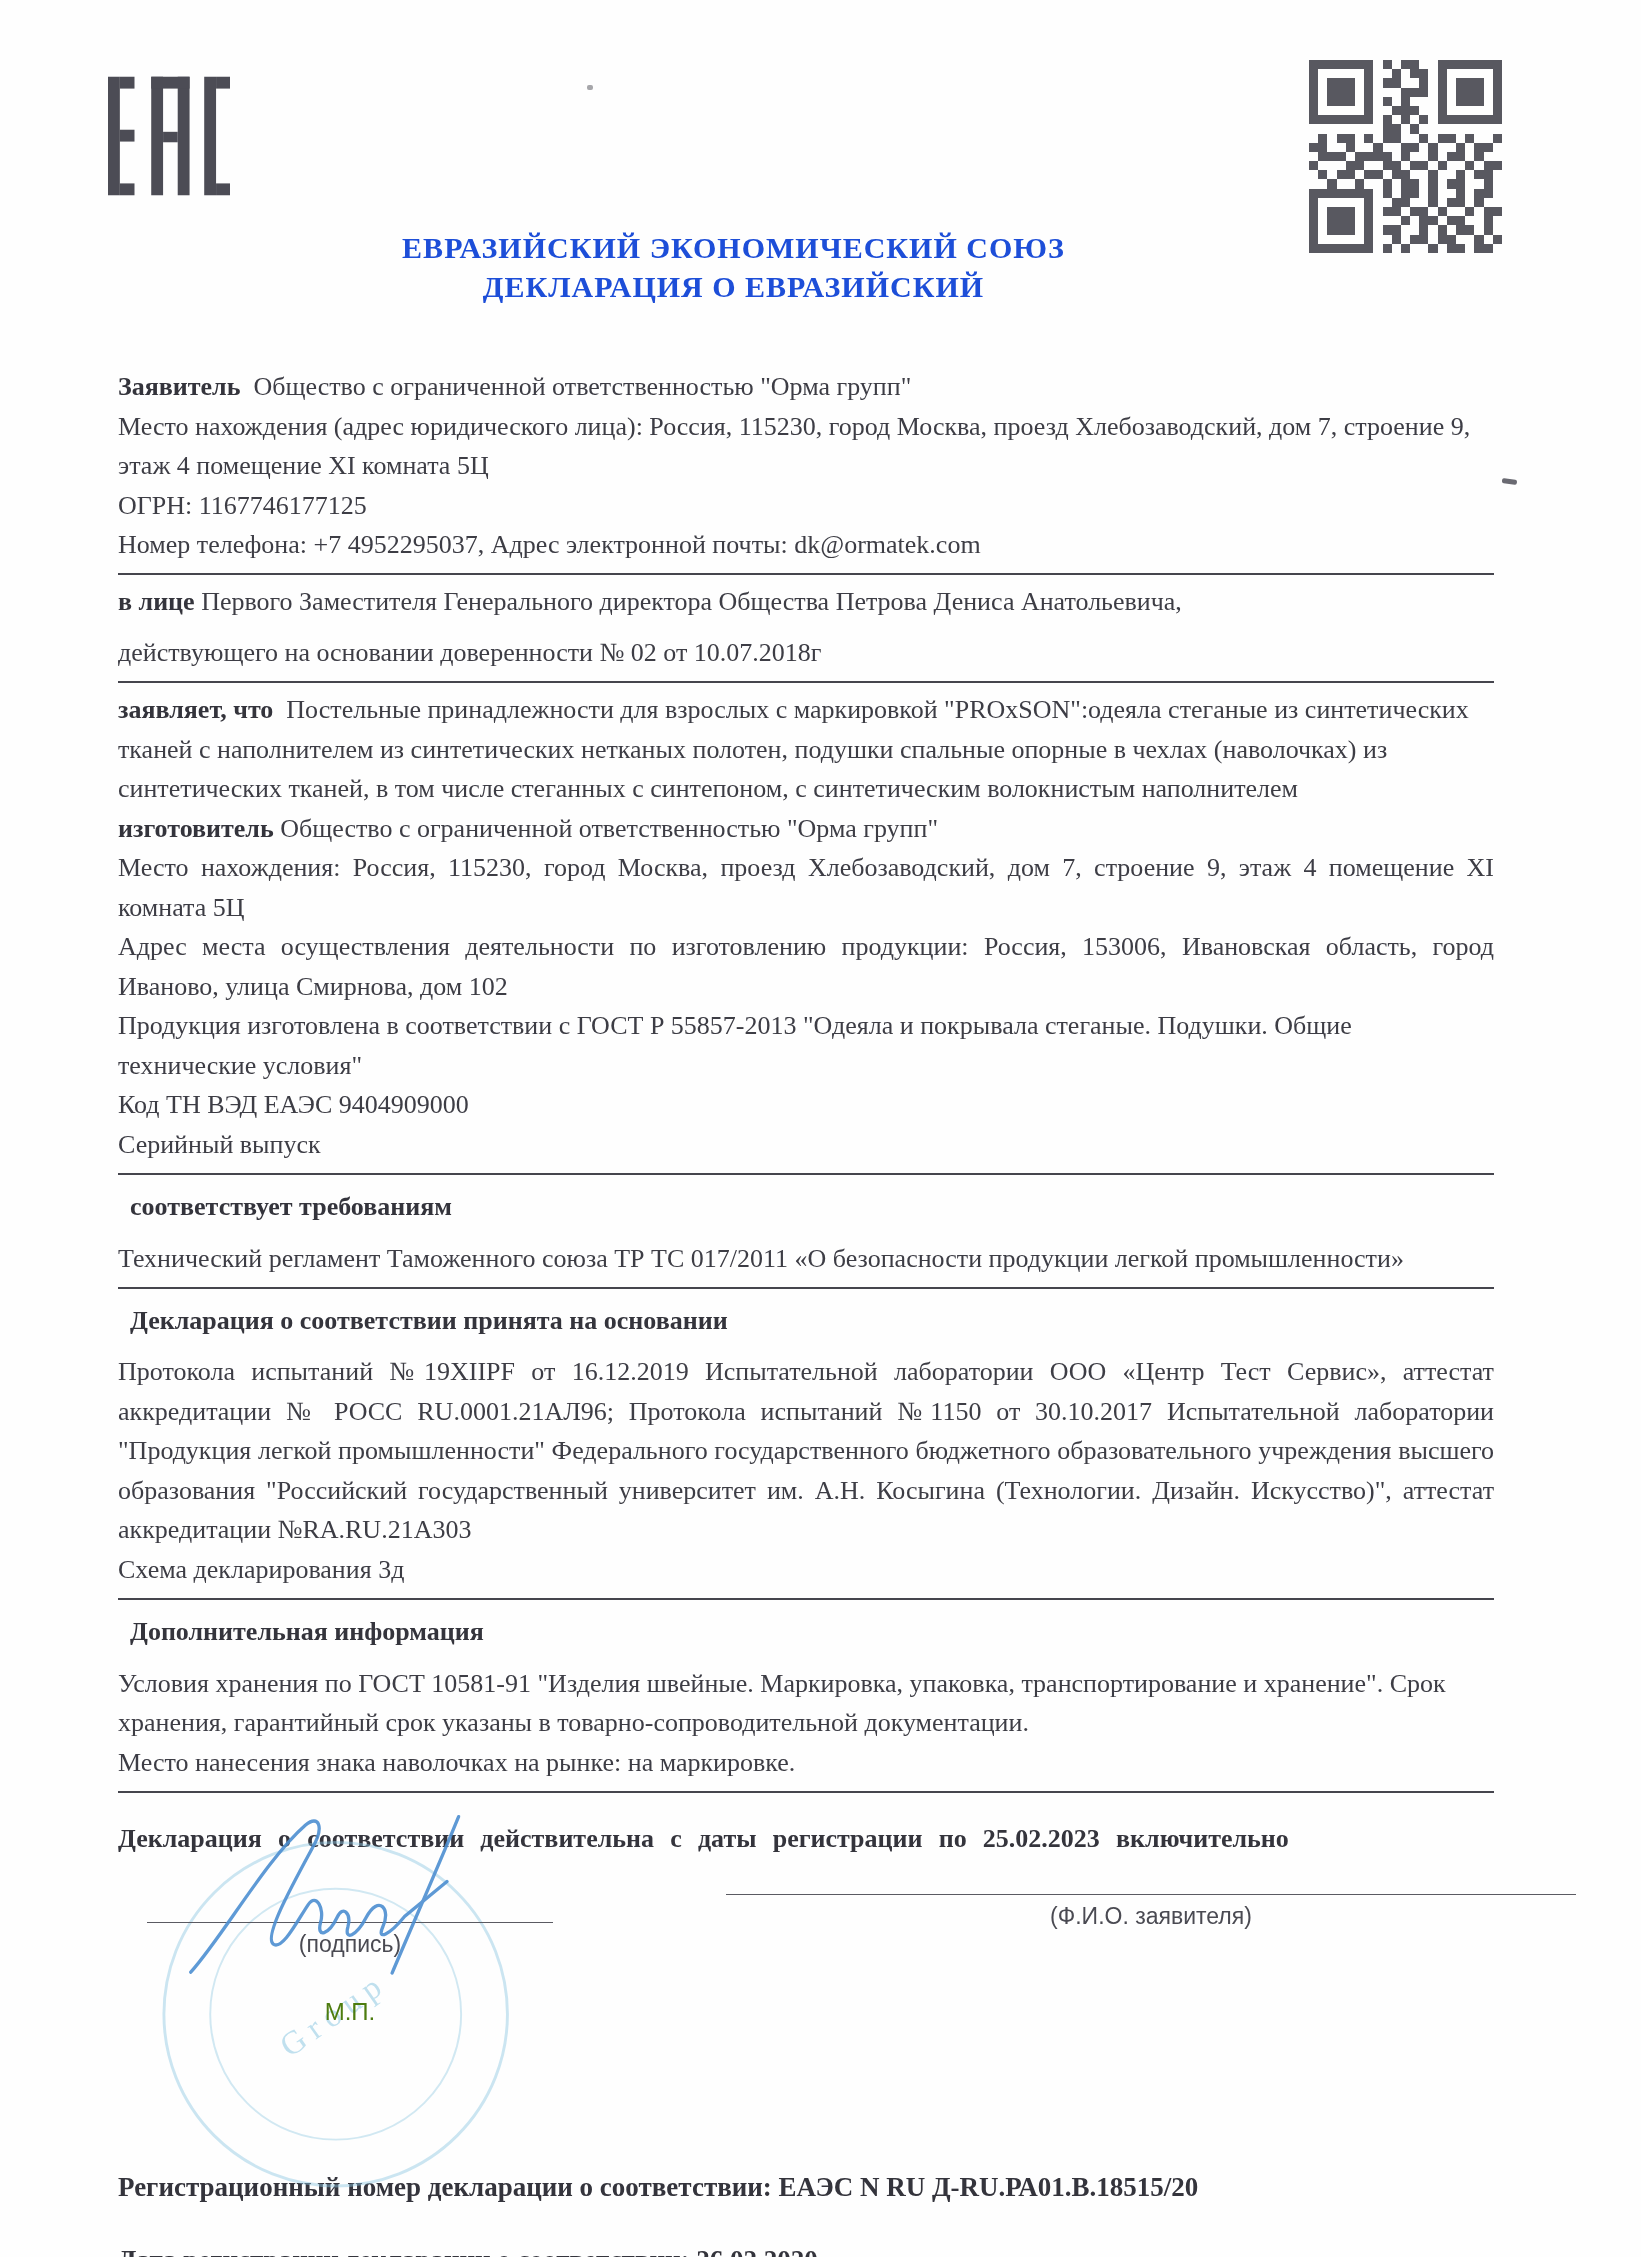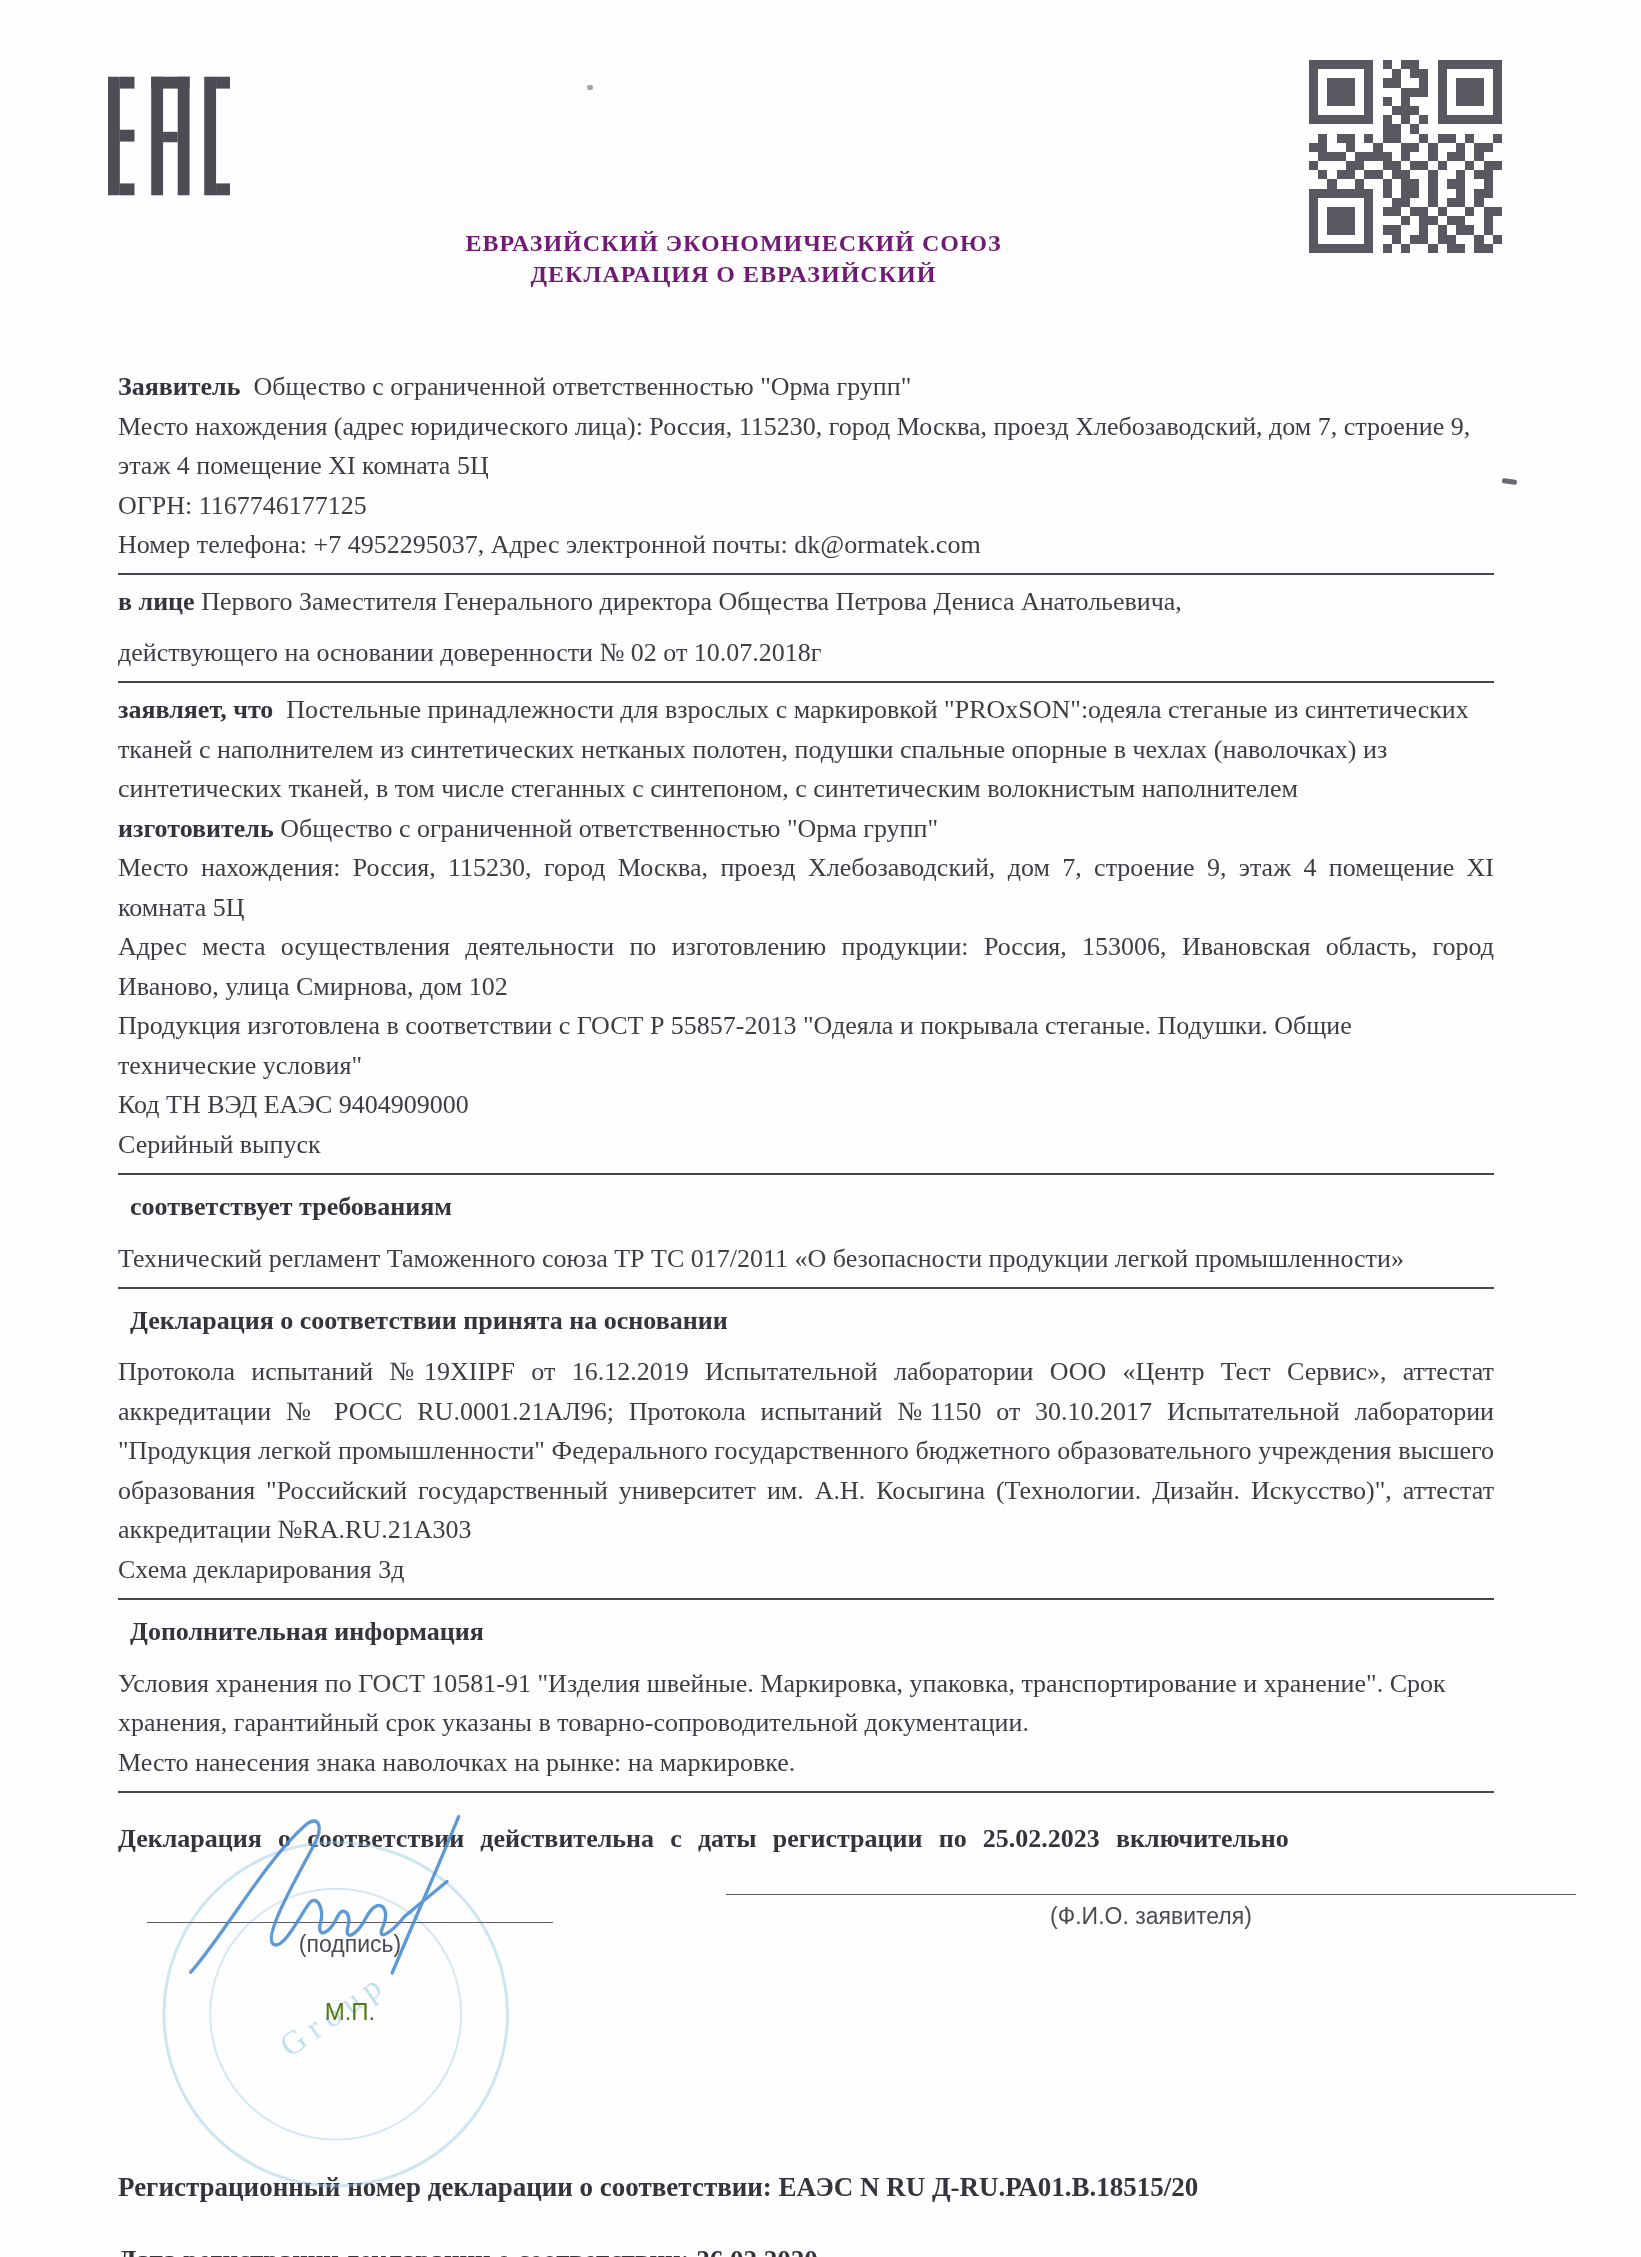--- a/index.html
+++ b/index.html
@@ -16,22 +16,22 @@
 
   
   .header { position:relative; height:340px; }
   .eac-logo { position:absolute; left:108px; top:50px; width:122px; height:172px; }
   .eac-logo rect { fill:#4c4c55; }
   .qr { position:absolute; left:1309px; top:60px; width:193px; height:193px; }
   .qr svg { width:100%; height:100%; shape-rendering:crispEdges; }
   .qr rect { fill:#585860; }
   .titles { position:absolute; left:164px; top:228px; width:1139px; text-align:center; }
   .title-line {
-    font-size:24px; font-weight:bold; letter-spacing:1px;
-    color:#701a75; line-height:1.3; white-space:nowrap;text-align:center;
+    font-size:30px; font-weight:bold; letter-spacing:1px;
+    color:#1d4ed8; line-height:1.3; white-space:nowrap;text-align:center;
   }
 
   
   .content { margin:27px 147px 0 118px; font-size:26px; line-height:1.52; }
   .p { margin:0; }
   .just { text-align:justify; }
   .lead { font-weight:bold; color:#34343c; }
   .heading { font-weight:bold; color:#34343c; margin:12px; }
   .hr { border:none; border-top:2.9px solid #45454d; margin:8.7px 0 6.8px 0; height:0; }
   .gap-top { margin-top:11.6px; }

